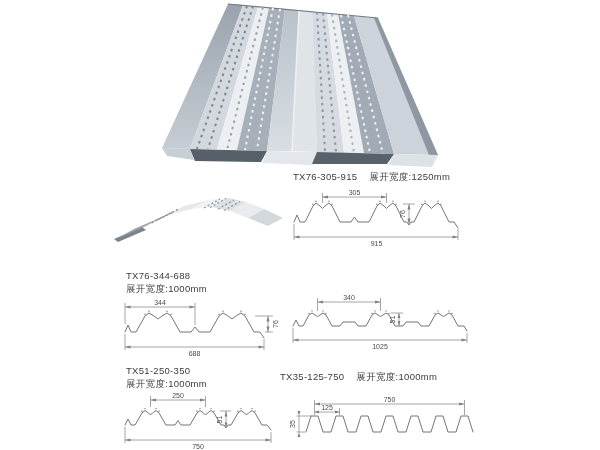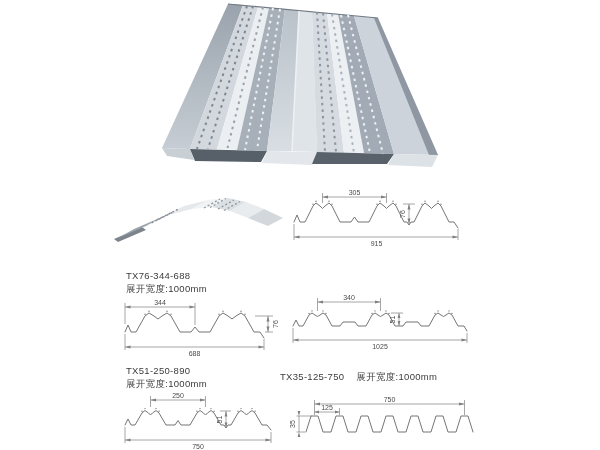--- a/index.html
+++ b/index.html
@@ -80,20 +80,23 @@
     <g stroke-dasharray="2 2.2" fill="none">
       <line x1="43.6" y1="40.8" x2="65.6" y2="29.8" stroke="#858c94" stroke-width="1.4"></line>
       <line x1="49.2" y1="37.7" x2="71.2" y2="26.7" stroke="#858c94" stroke-width="1.4"></line>
       <line x1="96" y1="26" x2="112" y2="17" stroke="#9098a0" stroke-width="1.3"></line>
       <line x1="102" y1="25.5" x2="118" y2="16.5" stroke="#9098a0" stroke-width="1.3"></line>
       <line x1="110" y1="27" x2="126" y2="18" stroke="#9098a0" stroke-width="1.3"></line>
       <line x1="116" y1="28.5" x2="132" y2="19.5" stroke="#9098a0" stroke-width="1.3"></line>
     </g>
   </svg>
 
+  <div class="diag-title" style="left:293px;top:171px">
+    <span class="model">TX76-305-915</span><span>展开宽度:1250mm</span>
+  </div>
   <svg class="dwg" style="left:290px;top:188px" width="195" height="66" viewBox="0 0 195 66">
     <path class="profile" d="M4,34 l3,-7 l3,7 h5 l8,-16 l3,-3 l4,3 l2.5,2.5 l2.5,-2.5 l4,-3 l3,3 l8,16 h11 l3.5,-5 l3.5,5 h11 l8,-16 l3,-3 l4,3 l2.5,2.5 l2.5,-2.5 l4,-3 l3,3 l8,16 h3 l2,3 l2,-3 h3 l8,-16 l3,-3 l4,3 l2.5,2.5 l2.5,-2.5 l4,-3 l3,3 l8,16 h5 l4,6"></path>
     <g>
       <circle class="dot" cx="23" cy="16.3" r="0.7"></circle>
         <circle class="dot" cx="26" cy="13.3" r="0.7"></circle>
         <circle class="dot" cx="39" cy="13.3" r="0.7"></circle>
         <circle class="dot" cx="42" cy="16.3" r="0.7"></circle>
       <circle class="dot" cx="87" cy="16.3" r="0.7"></circle>
         <circle class="dot" cx="90" cy="13.3" r="0.7"></circle>
         <circle class="dot" cx="103" cy="13.3" r="0.7"></circle>
@@ -205,21 +208,21 @@
       <line class="dim" x1="3" y1="35" x2="3" y2="50"></line>
         <line class="dim" x1="177" y1="40" x2="177" y2="50"></line>
       <line class="dim" x1="3" y1="47" x2="177" y2="47"></line>
       <polygon class="arr" points="3,47 8.5,45.5 8.5,48.5"></polygon>
         <polygon class="arr" points="177,47 171.5,45.5 171.5,48.5"></polygon>
       <text x="90" y="56" text-anchor="middle">1025</text>
     </g>
   </svg>
 
   <div class="diag-title two-line" style="left:126px;top:365px">
-    <span>TX51-250-890</span>
+    <span>TX51-250-350</span>
       <span>展开宽度:1000mm</span>
   </div>
   <svg class="dwg" style="left:121px;top:392px" width="172" height="58" viewBox="0 0 172 58">
     <path class="profile" d="M4,33 l3,-6 l3,6 h4 l7,-12 l3,-2.5 l3.5,2.5 l2,2 l2,-2 l3.5,-2.5 l3,2.5 l7,12 h9 l3,-4.5 l3,4.5 h9 l7,-12 l3,-2.5 l3.5,2.5 l2,2 l2,-2 l3.5,-2.5 l3,2.5 l7,12 h3 l2,3 l2,-3 h3 l7,-12 l3,-2.5 l3.5,2.5 l2,2 l2,-2 l3.5,-2.5 l3,2.5 l7,12 h5 l4,5"></path>
     <g>
       <circle class="dot" cx="21" cy="19.3" r="0.7"></circle>
         <circle class="dot" cx="24" cy="16.6" r="0.7"></circle>
         <circle class="dot" cx="35" cy="16.6" r="0.7"></circle>
         <circle class="dot" cx="38" cy="19.3" r="0.7"></circle>
       <circle class="dot" cx="76" cy="19.3" r="0.7"></circle>

